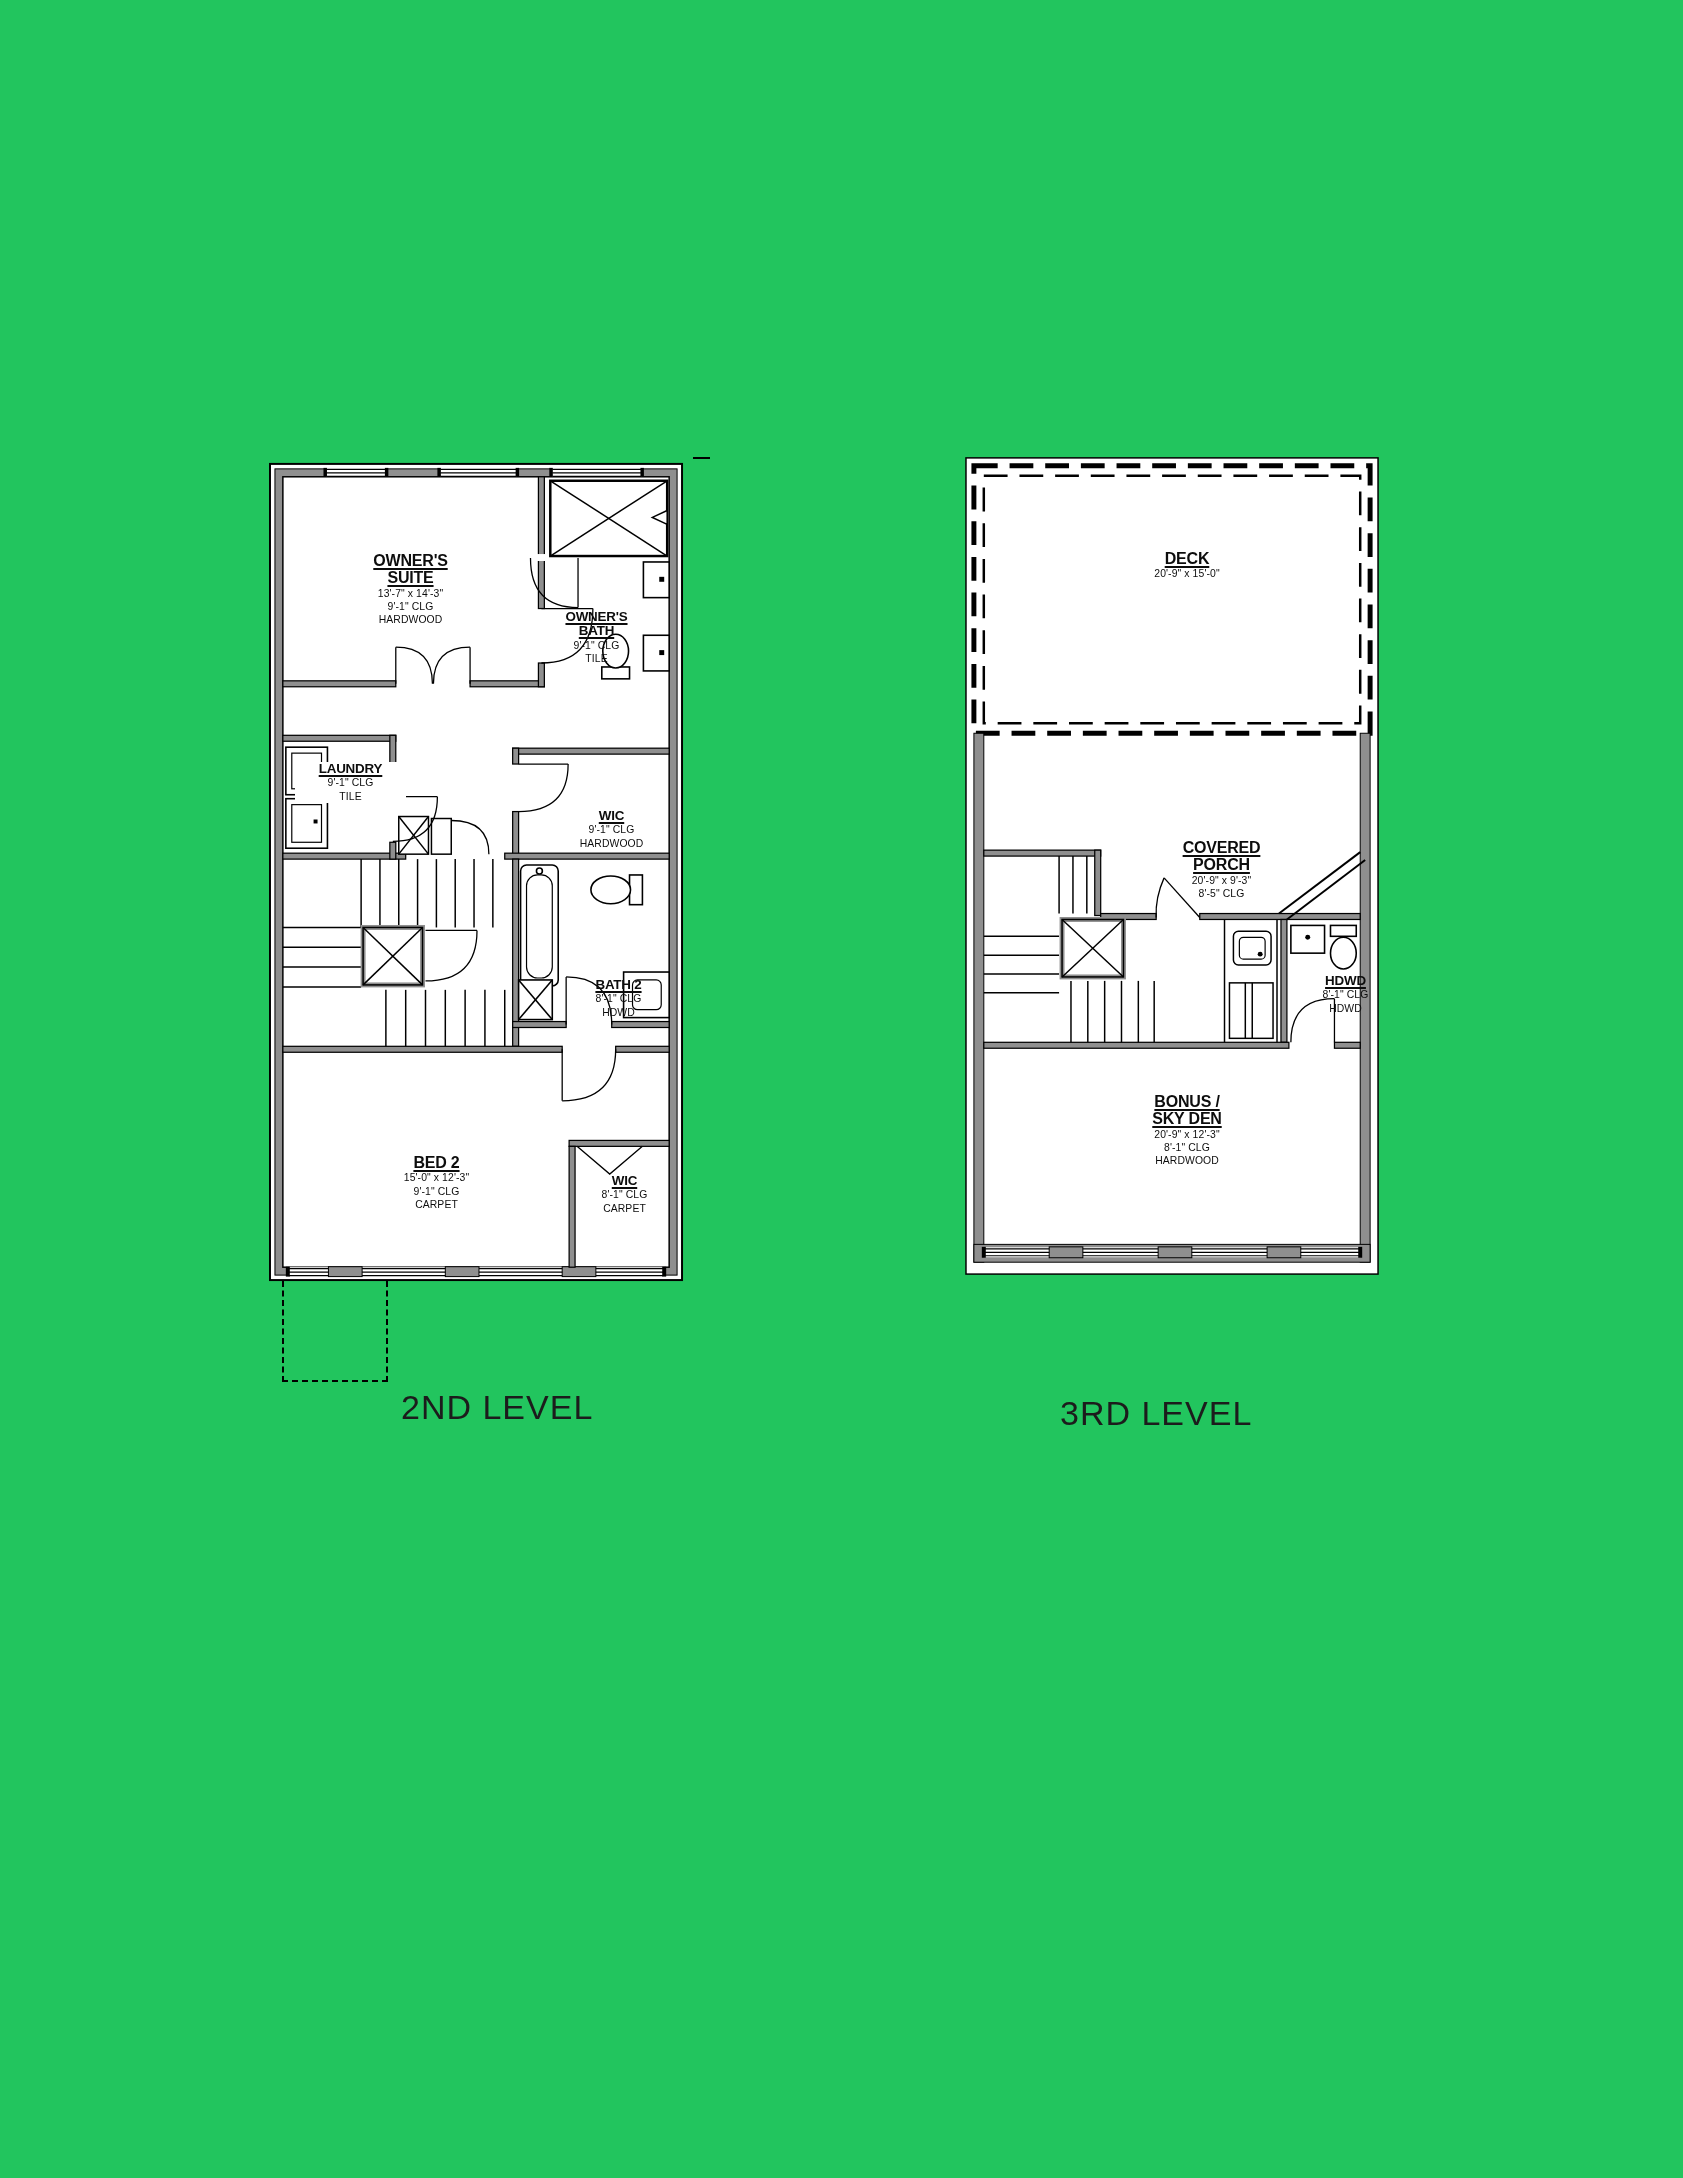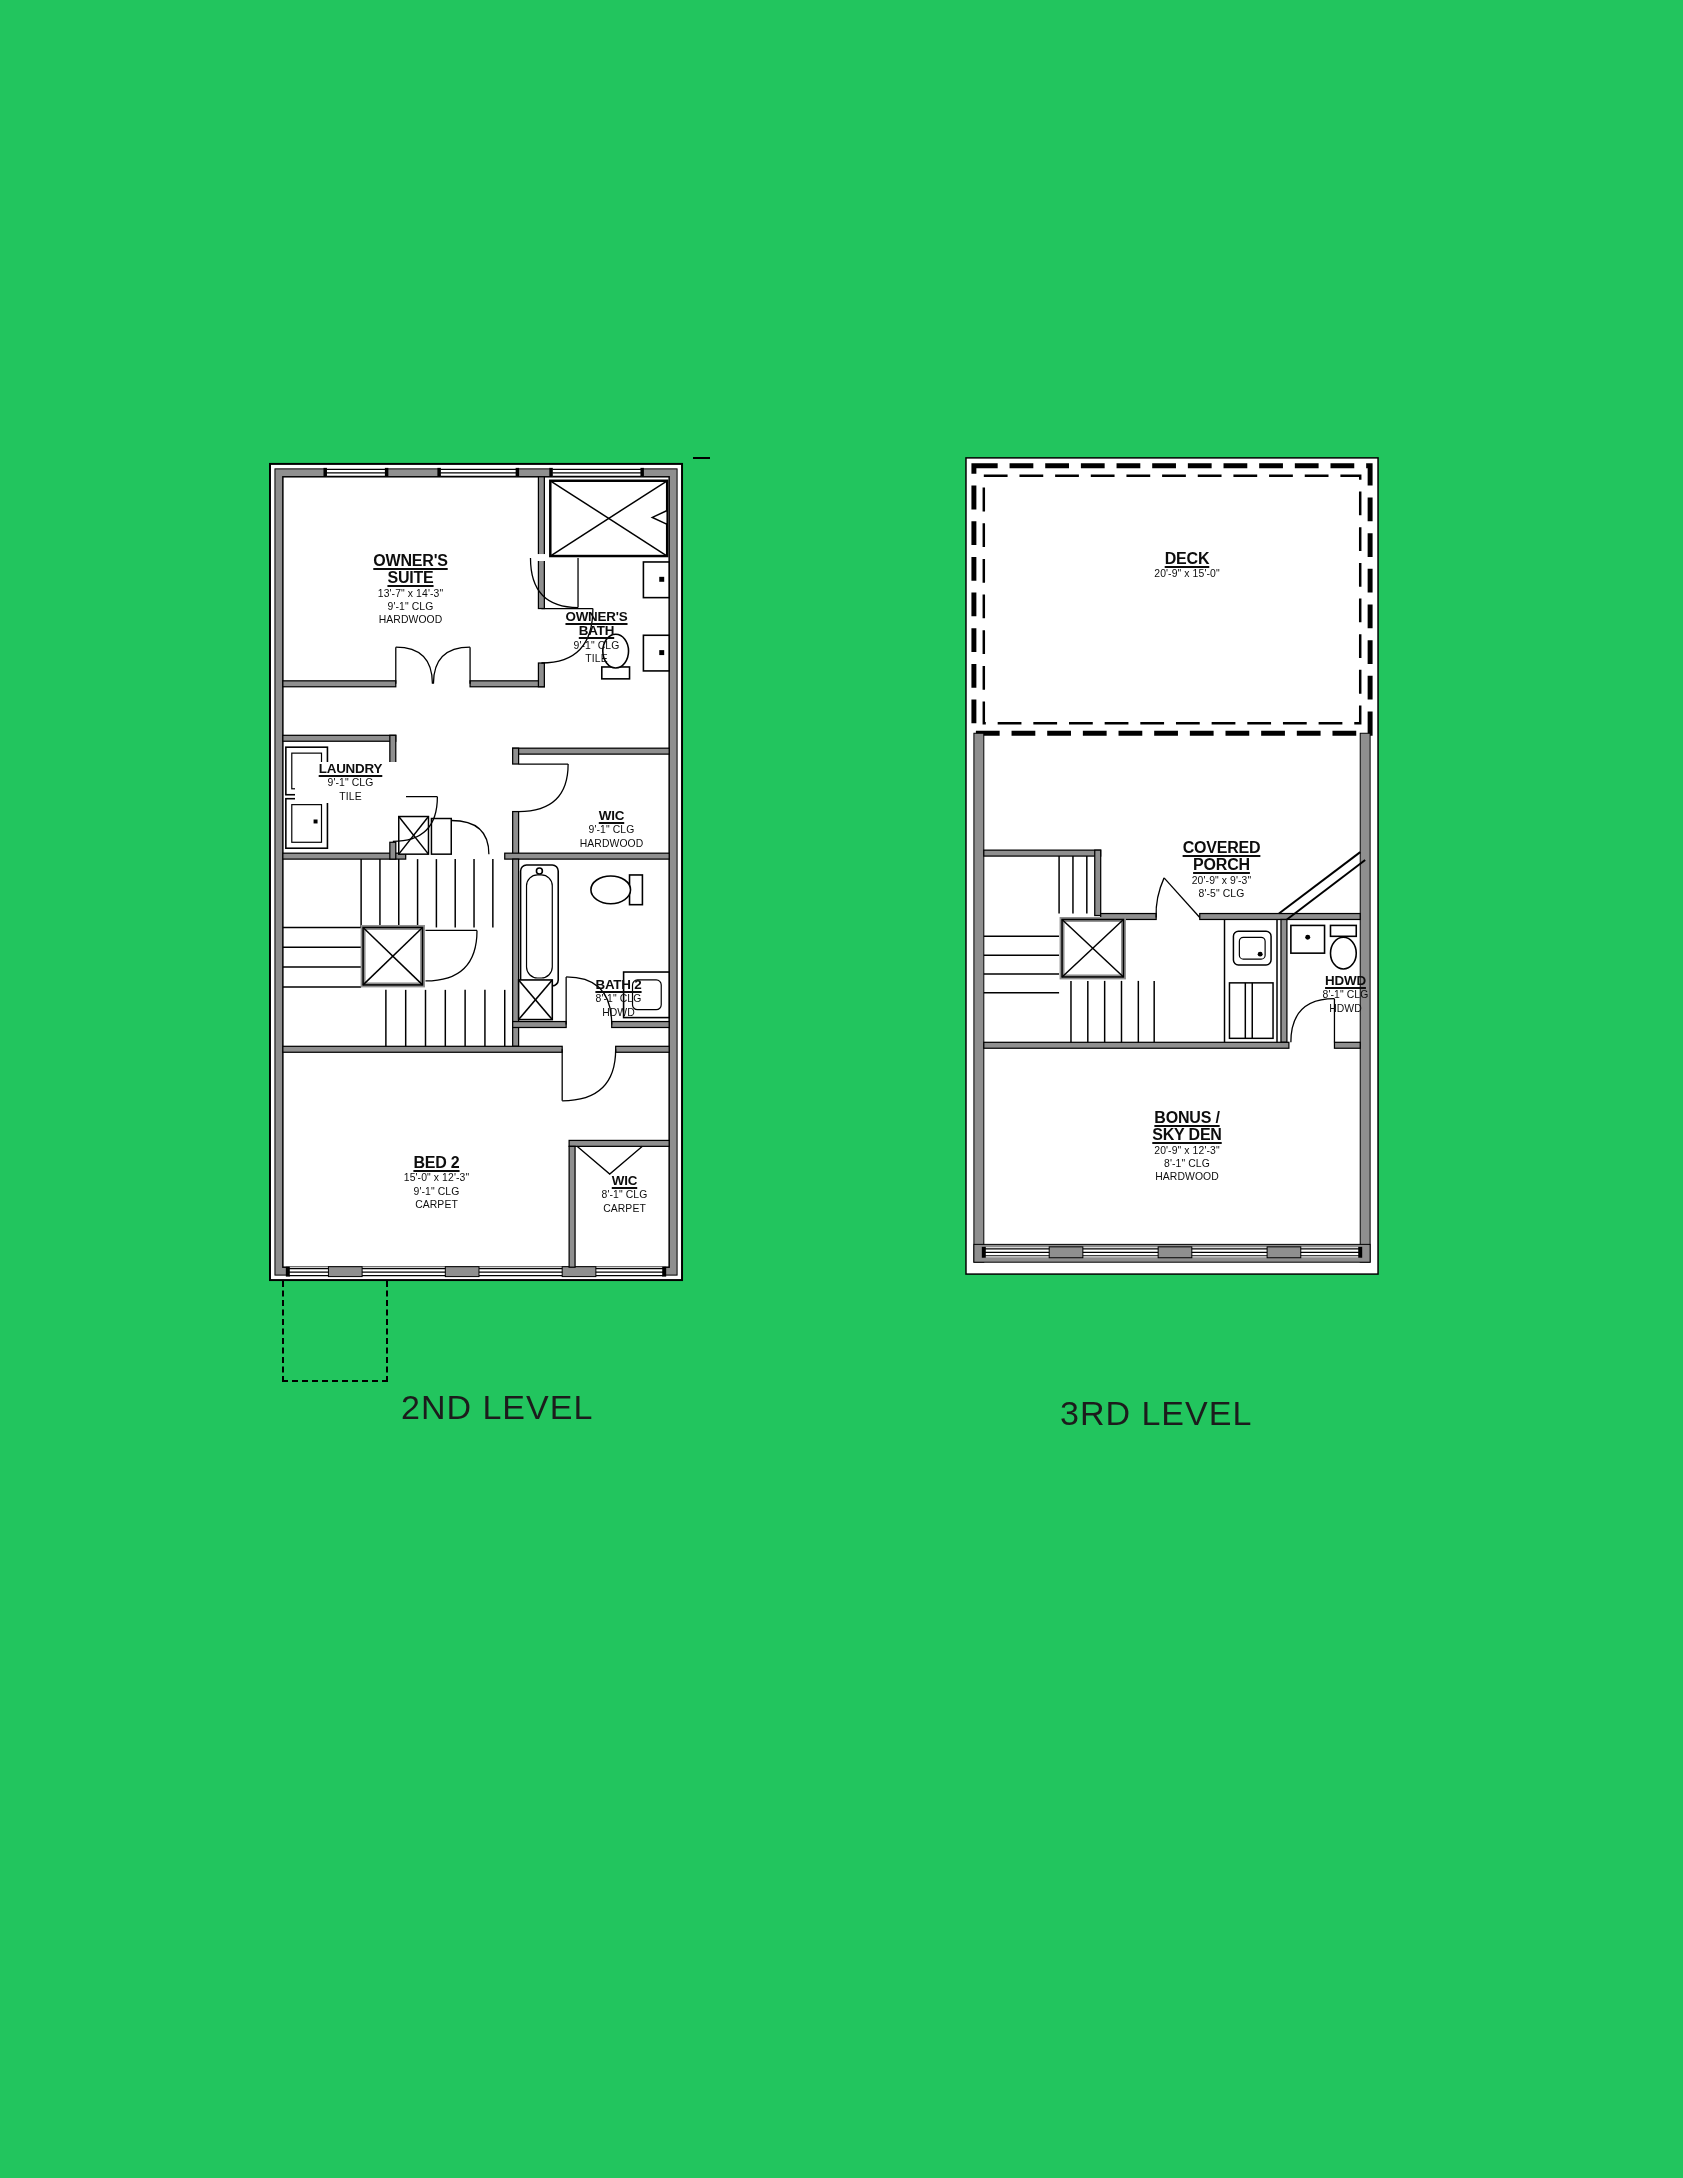--- a/index.html
+++ b/index.html
@@ -326,21 +326,21 @@
       <div class="rn">COVERED</div>
       <div class="rn">PORCH</div>
       <div class="rd">20'-9" x 9'-3"</div>
       <div class="rd">8'-5" CLG</div>
     </div>
     <div class="room-label sm" style="left:341px;top:528px;width:89px;">
       <div class="rn">HDWD</div>
       <div class="rd">8'-1" CLG</div>
       <div class="rd">HDWD</div>
     </div>
-    <div class="room-label" style="left:148px;top:663px;width:158px;">
+    <div class="room-label" style="left:148px;top:647px;width:158px;">
       <div class="rn">BONUS /</div>
       <div class="rn">SKY DEN</div>
       <div class="rd">20'-9" x 12'-3"</div>
       <div class="rd">8'-1" CLG</div>
       <div class="rd">HARDWOOD</div>
     </div>
   </div>
 
   <div class="dash-box" style="left:282px;top:1281px;width:102px;height:99px;"></div>
 

